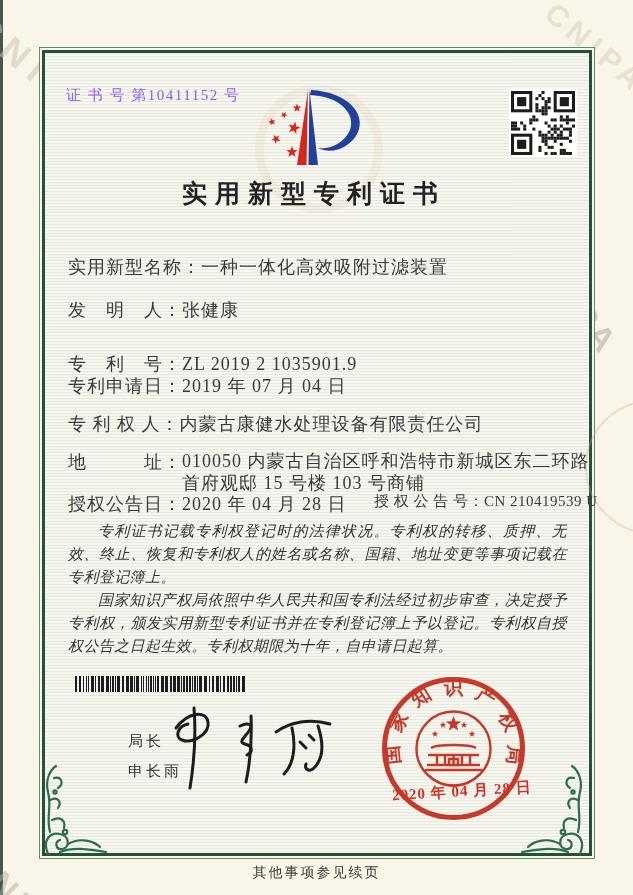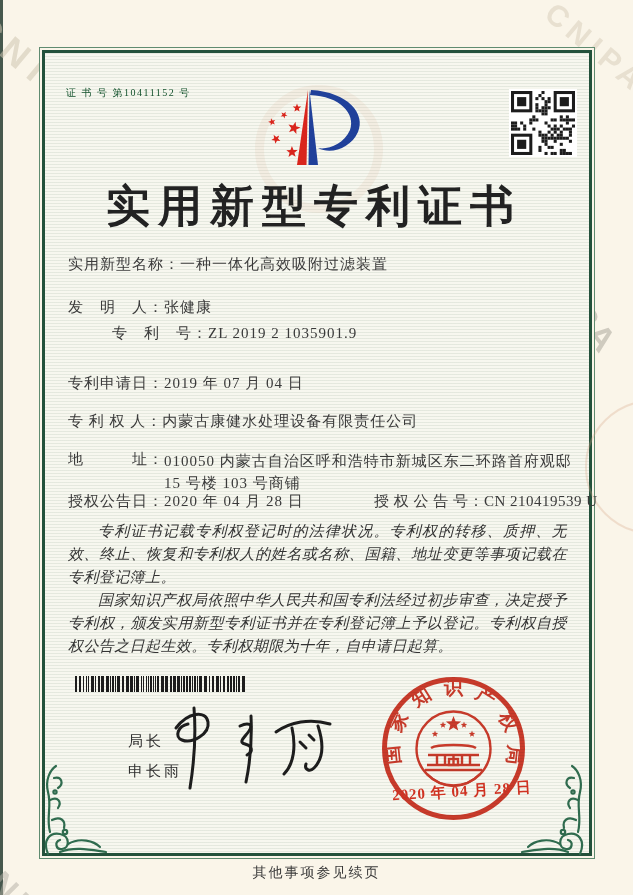--- a/index.html
+++ b/index.html
@@ -17,32 +17,32 @@
   .frame{
     position:absolute;left:42px;top:50px;width:544px;height:800px;
     border:3px solid #23513b;
     box-shadow:0 0 0 2px #faf5e9,0 0 0 3px #5f8b70;
     background:
       repeating-linear-gradient(180deg,
         rgba(138,160,140,0.17) 0px, rgba(138,160,140,0.17) 1px,
         rgba(255,255,255,0) 1px, rgba(255,255,255,0) 3px),
       #f7f7ef;
   }
-  .cert-no{position:absolute;left:66px;top:86px;font-size:10px;letter-spacing:1.5px;color:#14532d;}
+  .cert-no{position:absolute;left:66px;top:86px;font-size:15px;letter-spacing:1.5px;color:#8b5cf6;}
   .logo{position:absolute;left:248px;top:84px;}
   .qr{position:absolute;left:509px;top:89px;}
   .emblem-wm{position:absolute;left:255px;top:85px;width:110px;height:110px;border-radius:50%;
     border:9px solid rgba(212,162,132,0.12);}
   .arc-wm{position:absolute;left:585px;top:400px;width:130px;height:130px;border-radius:50%;
     border:2px solid rgba(215,165,135,0.30);}
   .title{
     position:absolute;left:42px;top:177px;width:544px;text-align:center;
-    font-size:44px;font-weight:700;letter-spacing:8px;color:#222;
-  }
-  .field{position:absolute;left:68px;font-size:15px;color:#3a3a3a;letter-spacing:0.5px;}
+    font-size:25px;font-weight:700;letter-spacing:8px;color:#222;
+  }
+  .field{position:absolute;left:68px;font-size:18px;color:#3a3a3a;letter-spacing:0.5px;}
   .field .flabel{display:inline-block;min-width:92px;letter-spacing:1px;}
   .field .fvalue{letter-spacing:1px;}
   .addr .fvalue{display:inline-block;vertical-align:top;width:408px;line-height:22px;}
   .addr .flabel{vertical-align:top;}
   .field2{position:absolute;left:350px;font-size:15px;color:#3a3a3a;letter-spacing:0.5px;margin-left:24px;}
   .body-text{
     position:absolute;left:68px;top:520px;width:499px;
     font-size:15px;line-height:23px;text-align:justify;color:#333;
     font-style:italic;letter-spacing:0.4px;
   }
@@ -209,21 +209,21 @@
   </svg>
 
   <div class="title">实用新型专利证书</div>
 
   <div class="field" style="top:255px;">
     <span class="flabel">实用新型名称：</span><span class="fvalue">一种一体化高效吸附过滤装置</span>
   </div>
   <div class="field" style="top:298px;">
     <span class="flabel">发　明　人：</span><span class="fvalue">张健康</span>
   </div>
-  <div class="field" style="top:324px;margin-left:44px;">
+  <div class="field" style="top:352px;">
     <span class="flabel">专　利　号：</span><span class="fvalue">ZL 2019 2 1035901.9</span>
   </div>
   <div class="field" style="top:374px;">
     <span class="flabel">专利申请日：</span><span class="fvalue">2019 年 07 月 04 日</span>
   </div>
   <div class="field" style="top:412px;">
     <span class="flabel">专 利 权 人：</span><span class="fvalue">内蒙古康健水处理设备有限责任公司</span>
   </div>
   <div class="field addr" style="top:450px;">
     <span class="flabel">地　　　址：</span><span class="fvalue">010050 内蒙古自治区呼和浩特市新城区东二环路首府观邸 15 号楼 103 号商铺</span>

